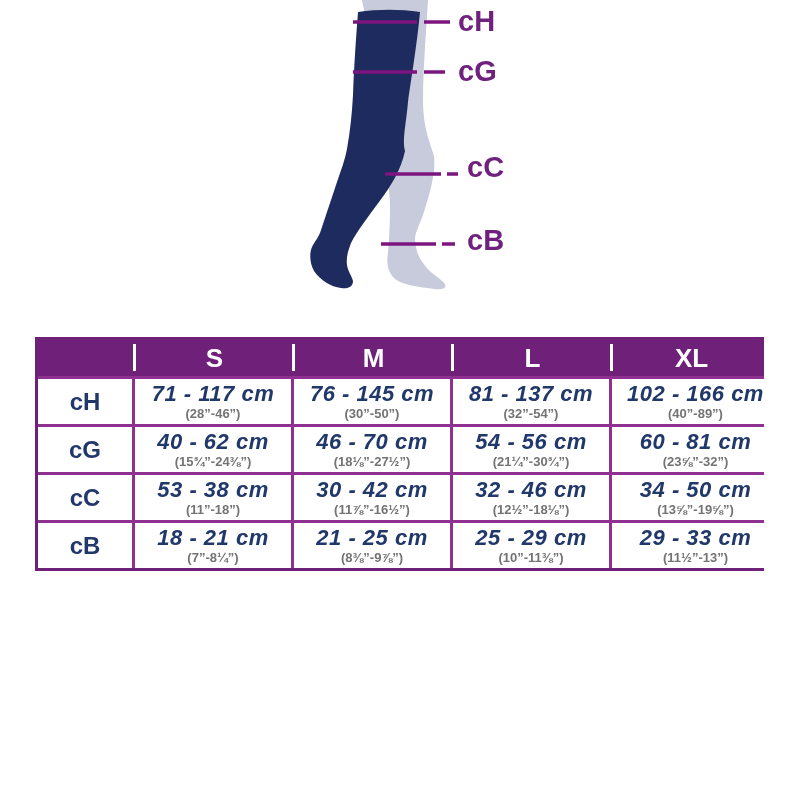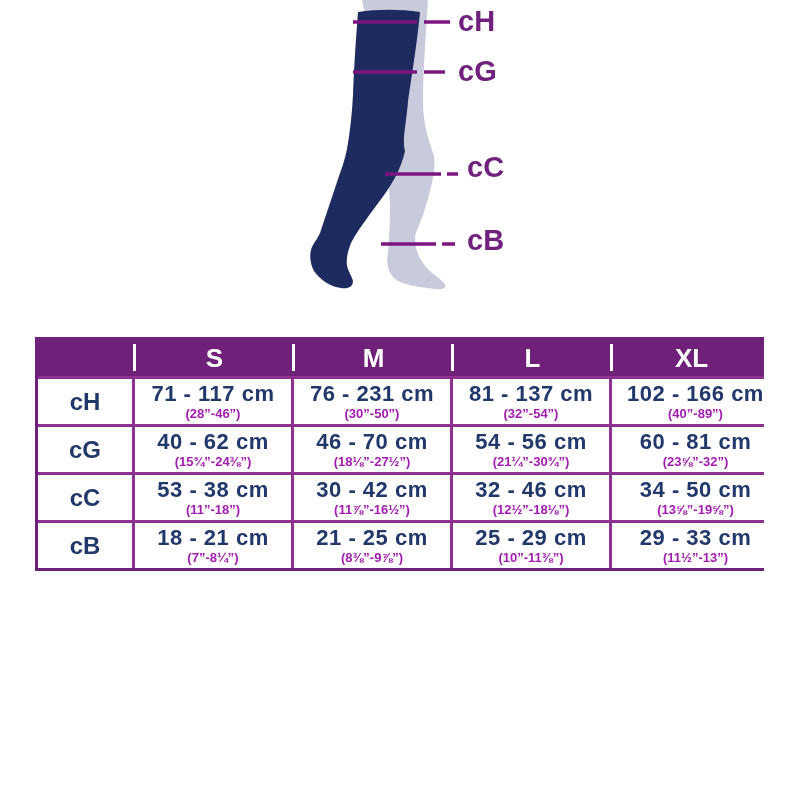--- a/index.html
+++ b/index.html
@@ -20,22 +20,22 @@
   .size-table thead th{position:relative;height:36px;background:#6f2179;color:#ffffff;
                        font-size:26px;font-weight:bold;border-bottom:3px solid #8e3190;}
   .size-table thead th.sep::before{content:"";position:absolute;left:-2px;top:4px;bottom:5px;width:3px;background:#ffffff;}
   .size-table tbody th{height:45px;background:#fff;color:#21386b;font-size:24px;font-weight:bold;
                        border-right:3px solid #8e3190;}
   .size-table tbody td{height:45px;background:#fff;border-right:3px solid #8e3190;}
   .size-table tbody td:last-child{border-right:none;padding-left:8px;}
   .size-table tbody tr{border:none;}
   .size-table tbody th,.size-table tbody td{border-bottom:3px solid #8e3190;}
   .size-table tbody tr:last-child th,.size-table tbody tr:last-child td{border-bottom:none;}
-  .cell-cm{color:#21386b;font-size:22px;font-weight:bold;line-height:24px;letter-spacing:0.5px;}
-  .cell-in{color:#a21caf;font-size:13px;font-weight:bold;line-height:15px;}
+  .cell-cm{color:#21386b;font-size:22px;font-weight:bold;line-height:24px;letter-spacing:0.5px;font-style:italic;}
+  .cell-in{color:#737373;font-size:13px;font-weight:bold;line-height:15px;}
 </style>
 </head>
 <body>
 
 <div class="stage">
 
   <div class="leg-diagram">
     <svg viewBox="0 0 220 310" xmlns="http://www.w3.org/2000/svg">
 
       <path fill="#c8cbdc" d="
@@ -108,21 +108,21 @@
       </tr>
     </thead>
     <tbody>
       <tr>
         <th>cH</th>
         <td>
           <div class="cell-cm">71 - 117 cm</div>
           <div class="cell-in">(28”-46”)</div>
         </td>
         <td>
-          <div class="cell-cm">76 - 231 cm</div>
+          <div class="cell-cm">76 - 145 cm</div>
           <div class="cell-in">(30”-50”)</div>
         </td>
         <td>
           <div class="cell-cm">81 - 137 cm</div>
           <div class="cell-in">(32”-54”)</div>
         </td>
         <td>
           <div class="cell-cm">102 - 166 cm</div>
           <div class="cell-in">(40”-89”)</div>
         </td>

